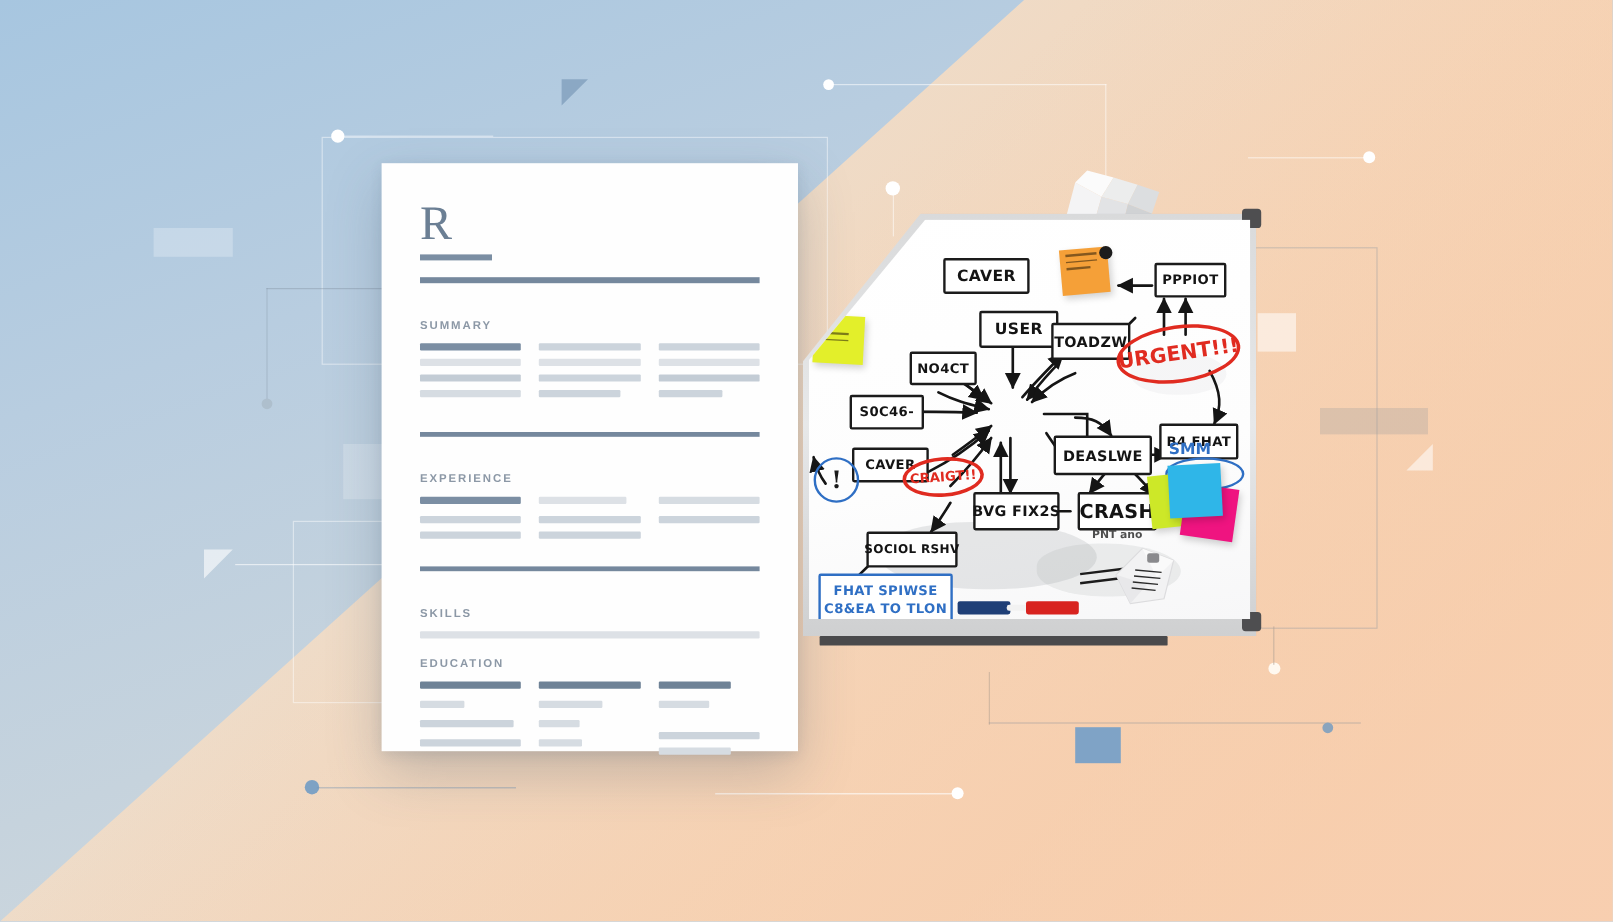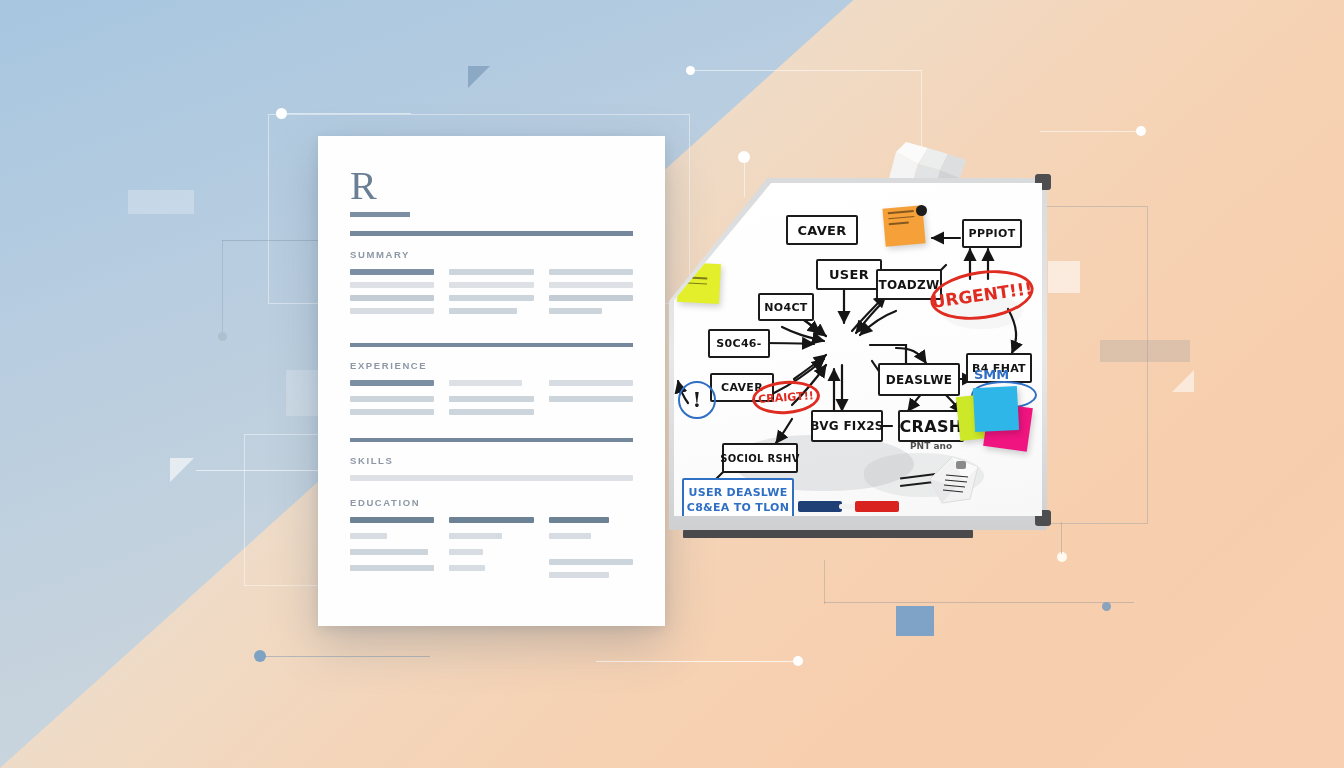--- a/index.html
+++ b/index.html
@@ -47,21 +47,21 @@
   .r-logo{
     font-family:"Liberation Serif", serif;
     font-size:40px;line-height:40px;color:#6b7f94;font-weight:400;
     letter-spacing:1px;
   }
   .r-logo-ul{width:60px;height:5px;background:#7b8ea3;margin-top:6px;}
   .r-divider{height:5px;background:#75889d;margin-top:14px;}
   .r-divider.thin{height:4px;}
   .r-sect{
     font-size:9.5px;letter-spacing:1.6px;color:#8c98a6;font-weight:bold;
-    margin-top:13px;margin-bottom:9px;
+    margin-top:30px;margin-bottom:9px;
   }
   .r-cols{display:flex;gap:15px;}
   .r-col{flex:1;}
   .bar{height:6px;border-radius:1px;margin-bottom:7px;}
 
   
   #wb-wrap{
     position:absolute;left:669px;top:178px;width:378px;height:352px;
   }
   #wb-frame{
@@ -363,21 +363,21 @@
 
       <div class="ink-box" style="left:137px;top:227px;width:68px;height:28px;font-size:12px;">
         <span>BVG FIX2S</span>
       </div>
 
       <div class="ink-box" style="left:224px;top:227px;width:62px;height:28px;font-size:16px;">
         <span>CRASH</span>
       </div>
 
       <div class="ink-box blue multiline" style="left:8px;top:295px;width:108px;height:42px;font-size:11px;">
-        <span>USER DEASLWE</span>
+        <span>FHAT SPIWSE</span>
         <span>C8&amp;EA TO TLON</span>
       </div>
 
       <div class="ink-red-oval" style="left:256px;top:88px;width:98px;height:42px;font-size:17px;">
         <span>URGENT!!!</span>
       </div>
 
       <div class="ink-red-oval" style="left:78px;top:198px;width:62px;height:27px;font-size:11px;transform:rotate(-4deg);">
         <span>CRAIGT!!</span>
       </div>

